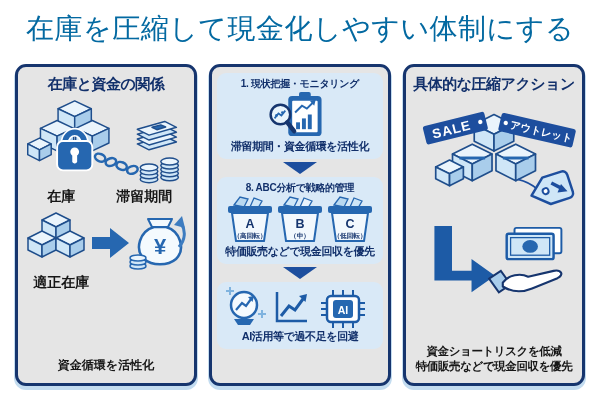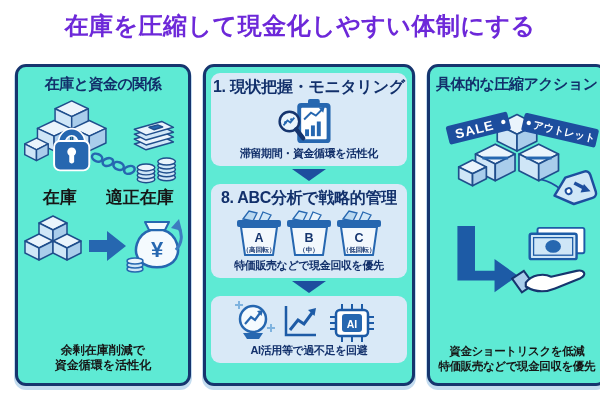--- a/index.html
+++ b/index.html
@@ -3,58 +3,58 @@
 <meta charset="utf-8">
 <style>
   html,body{margin:0;padding:0;}
   body{
     width:600px;height:400px;position:relative;overflow:hidden;
     background:#ffffff;
     font-family:"Liberation Sans","DejaVu Sans",sans-serif;
   }
   .title{
     position:absolute;top:10px;left:0;width:600px;margin:0;
-    text-align:center;font-size:24px;font-weight:700;color:#6d28d9;
+    text-align:center;font-size:28px;font-weight:400;color:#0369a1;
     letter-spacing:0.5px;
   }
   .panels{
     position:absolute;top:64px;left:15px;width:570px;height:322px;
     display:flex;gap:12px;
   }
   .panel{
     flex:1 1 0;box-sizing:border-box;
-    border:3px solid #16356e;border-radius:11px;background:#5eead4;
+    border:3px solid #16356e;border-radius:11px;background:#e5e5e5;
     box-shadow:0 3px 0 1px #c3dcf0;
     display:flex;flex-direction:column;align-items:center;
     padding:6px 5px 9px;
   }
   .panel h2{
     margin:2px 0 3px;font-size:15px;font-weight:800;color:#12306b;
     white-space:nowrap;letter-spacing:-0.5px;
   }
   .icon-svg{display:block;margin:0 auto;}
   
   .lblrow{
     display:flex;width:100%;align-items:flex-start;
-    font-size:17px;font-weight:700;color:#161616;
+    font-size:14px;font-weight:700;color:#161616;
     text-align:center;line-height:1.2;margin-top:1px;
   }
   .lblrow .cell-l{width:46%;}
   .lblrow .cell-r{width:54%;}
   .panel-caption{
     margin-top:auto;text-align:center;font-size:12px;font-weight:700;
     color:#161616;line-height:1.3;white-space:nowrap;
   }
   
   .step{
     width:100%;box-sizing:border-box;background:#d9e9f7;border-radius:9px;
     padding:4px 2px 5px;display:flex;flex-direction:column;align-items:center;
   }
   .step-title{
-    font-size:16px;font-weight:800;color:#12306b;white-space:nowrap;
+    font-size:10px;font-weight:800;color:#12306b;white-space:nowrap;
     letter-spacing:-0.3px;
   }
   .step-cap{
     font-size:11px;font-weight:700;color:#12306b;white-space:nowrap;
     letter-spacing:-0.4px;margin-top:1px;
   }
   .darr{
     width:0;height:0;margin:3px auto;
     border-left:17px solid transparent;border-right:17px solid transparent;
     border-top:12px solid #1d4e9e;
@@ -120,21 +120,21 @@
           <ellipse cx="145" cy="74" rx="9" ry="3.6" fill="#cfe6f7"></ellipse>
           <ellipse cx="145" cy="70" rx="9" ry="3.6" fill="#cfe6f7"></ellipse>
           <ellipse cx="145" cy="66" rx="9" ry="3.6" fill="#eaf4fc"></ellipse>
         </g>
       </svg>
 
       <div class="lblrow">
         <div class="cell-l">
           <div>在庫</div>
         </div>
-        <div class="cell-r">適正在庫</div>
+        <div class="cell-r">滞留期間</div>
       </div>
 
       <svg class="icon-svg" width="160" height="62" viewBox="0 0 160 62" style="margin-top:6px;">
         <g stroke="#1f4e8c" stroke-width="1.5" stroke-linejoin="round">
           <polygon points="16,9 30,2 44,9 30,16" fill="#eaf4fc"></polygon>
           <polygon points="16,9 30,16 30,28 16,21" fill="#cfe6f7"></polygon>
           <polygon points="30,16 44,9 44,21 30,28" fill="#a9cdeb"></polygon>
           <polygon points="2,27 16,20 30,27 16,34" fill="#eaf4fc"></polygon>
           <polygon points="2,27 16,34 16,46 2,39" fill="#cfe6f7"></polygon>
           <polygon points="16,34 30,27 30,39 16,46" fill="#a9cdeb"></polygon>
@@ -153,24 +153,24 @@
           <ellipse cx="112" cy="51" rx="8" ry="3" fill="#cfe6f7"></ellipse>
           <ellipse cx="112" cy="47" rx="8" ry="3" fill="#eaf4fc"></ellipse>
         </g>
         <g>
           <path d="M153 36 C 159 29, 160 20, 155 12" fill="none" stroke="#3d7cc0" stroke-width="3.2"></path>
           <polygon points="148,14 156,5 159,17" fill="#3d7cc0"></polygon>
         </g>
       </svg>
 
       <div class="lblrow">
+        <div class="cell-l">適正在庫</div>
       </div>
 
       <div class="panel-caption">
-        <div>余剰在庫削減で</div>
         <div>資金循環を活性化</div>
       </div>
     </section>
 
     <section class="panel">
 
       <div class="step">
         <div class="step-title">1. 現状把握・モニタリング</div>
         <svg class="icon-svg" width="64" height="47" viewBox="0 0 64 48">
           <rect x="20" y="5" width="34" height="41" rx="4" fill="#2667b0"></rect>

